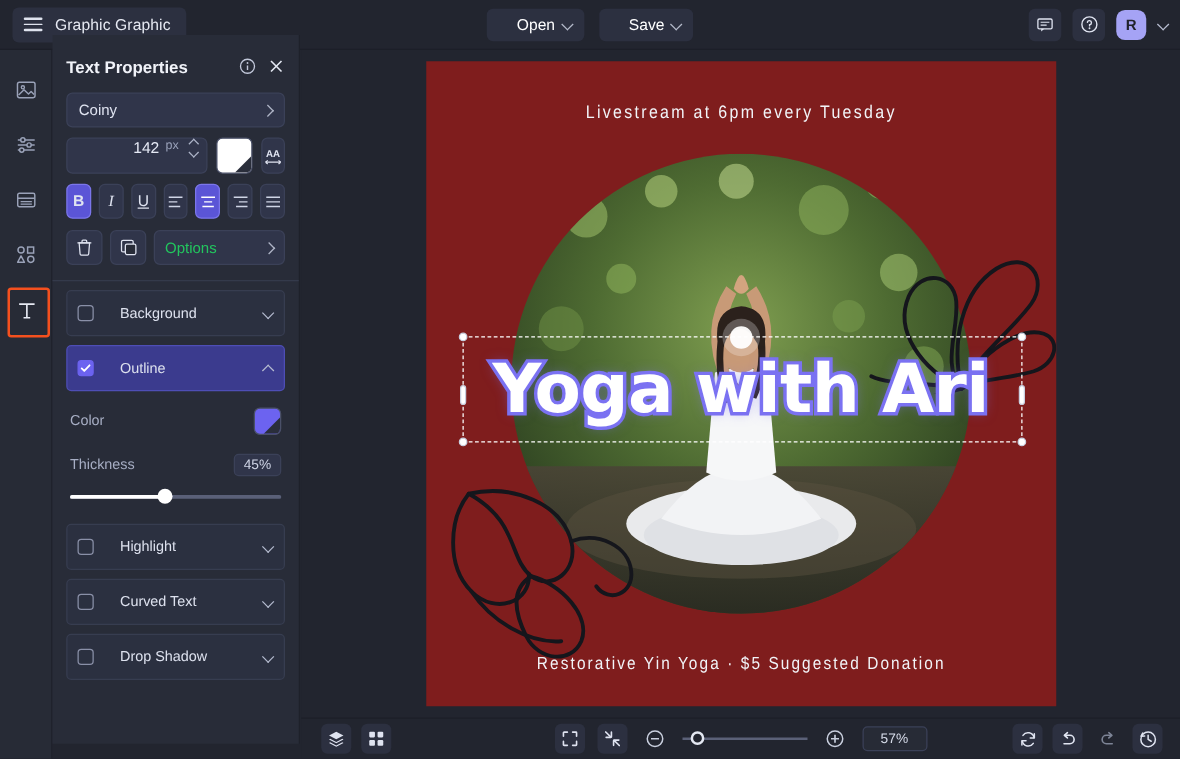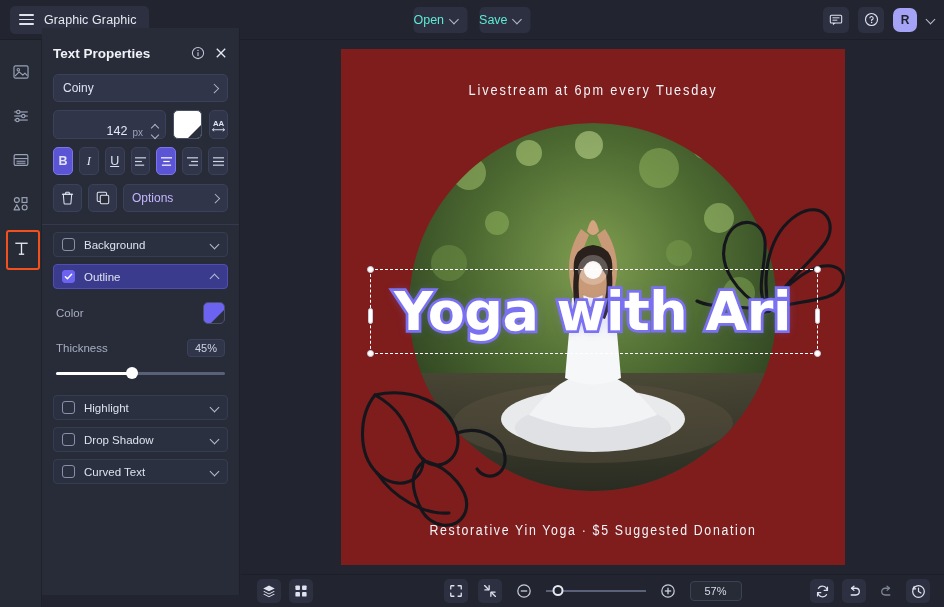--- a/index.html
+++ b/index.html
@@ -33,22 +33,22 @@
   .hamburger i:nth-child(2) { top: 4.7px; }
   .hamburger i:nth-child(3) { top: 9.4px; }
 
   .topcenter {
     position: absolute; left: 50%; transform: translateX(-50%);
     display: flex; gap: 12px; align-items: center;
   }
   .tbtn {
     display: flex; align-items: center; gap: 6px;
     background: #2c3040; border: none; border-radius: 5px;
-    height: 26px; padding: 0 9px 0 0;
-    color: #5eead4; font-size: 12.5px; cursor: pointer;
+    height: 26px; padding: 0 9px 0 24px;
+    color: #ffffff; font-size: 12.5px; cursor: pointer;
     font-family: "Liberation Sans", sans-serif;
   }
   .chev { width: 8px; height: 8px; position: relative; opacity: .85; }
   .chev::after {
     content: ""; position: absolute; left: 0; top: 0;
     width: 6px; height: 6px;
     border-right: 1.5px solid #cdd3e3; border-bottom: 1.5px solid #cdd3e3;
     transform: rotate(45deg);
   }
   .topright {
@@ -110,21 +110,21 @@
   .arrow-r { width: 7px; height: 7px; position: relative; opacity: .8; }
   .arrow-r::after {
     content: ""; position: absolute; left: 0; top: 0; width: 5.5px; height: 5.5px;
     border-right: 1.4px solid #cfd5e6; border-top: 1.4px solid #cfd5e6;
     transform: rotate(45deg);
   }
 
   .row { display: flex; gap: 7px; margin-top: 8px; }
   .sizebox {
     flex: 1; height: 29px; background: #30354a; border: 1px solid #3b4158;
-    border-radius: 5px; display: flex; align-items: flex-end; justify-content: flex-end;
+    border-radius: 5px; display: flex; align-items: flex-start; justify-content: flex-end;
     padding: 0 6px; gap: 5px;
   }
   .sizeval { color: #e5e9f5; font-size: 12.5px; }
   .sizeunit { color: #9aa2ba; font-size: 10px; }
   .spin { display: flex; flex-direction: column; gap: 4px; margin-left: 3px; }
   .spin span { display: block; width: 8px; height: 5px; position: relative; cursor: pointer;}
   .spin span::after {
     content: ""; position: absolute; left: 1px; top: 1px; width: 5px; height: 5px;
     border-left: 1.3px solid #aeb5c9; border-top: 1.3px solid #aeb5c9;
   }
@@ -154,28 +154,28 @@
     border: 1px solid #3b4158; display: flex; align-items: center;
     justify-content: center; cursor: pointer; color: #dfe3f0;
     font-size: 12.5px;
   }
   .sbtn.active { background: #5b55d6; border-color: #7b76ea; }
 
   .toolrow { display: flex; gap: 6px; margin-top: 9px; align-items: center; }
   .optbtn {
     flex: 1; height: 28px; background: #30354a; border: 1px solid #3b4158;
     border-radius: 5px; display: flex; align-items: center; padding: 0 8px;
-    color: #c4b5fd; font-size: 12px; cursor: pointer;
+    color: #22c55e; font-size: 12px; cursor: pointer;
   }
 
   .sep { height: 1px; background: #343a4b; margin: 12px -11px 0 -11px; }
 
   .acc {
-    height: 25px; margin-top: 7px; border-radius: 4px;
-    display: flex; align-items: center; padding: 0 8px; gap: 9px;
+    height: 37px; margin-top: 7px; border-radius: 4px;
+    display: flex; align-items: center; padding: 0 8px; gap: 21px;
     background: #2b3040; border: 1px solid #373d50; cursor: pointer;
   }
   .acc.open { background: #3b3b8e; border-color: #4e4eb5; }
   .cbox {
     width: 13px; height: 13px; border-radius: 3px;
     border: 1.4px solid #8a90a8; background: transparent;
     display: flex; align-items: center; justify-content: center; flex: none;
   }
   .cbox.checked { background: #6c63f0; border-color: #6c63f0; }
   .acclabel { flex: 1; color: #dde1ee; font-size: 11.5px; }
@@ -511,26 +511,26 @@
       </div>
     </div>
 
     <div class="acc" style="margin-top:15px">
       <span class="cbox"></span>
       <span class="acclabel">Highlight</span>
       <span class="accchev"></span>
     </div>
     <div class="acc">
       <span class="cbox"></span>
-      <span class="acclabel">Drop Shadow</span>
+      <span class="acclabel">Curved Text</span>
       <span class="accchev"></span>
     </div>
     <div class="acc">
       <span class="cbox"></span>
-      <span class="acclabel">Curved Text</span>
+      <span class="acclabel">Drop Shadow</span>
       <span class="accchev"></span>
     </div>
   </div>
 
   <div class="stage">
     <div class="artboard" style="background: #7f1d1d;">
 
       <div class="photo-circle">
         <svg width="368" height="368" viewBox="0 0 368 368">
           <defs>

